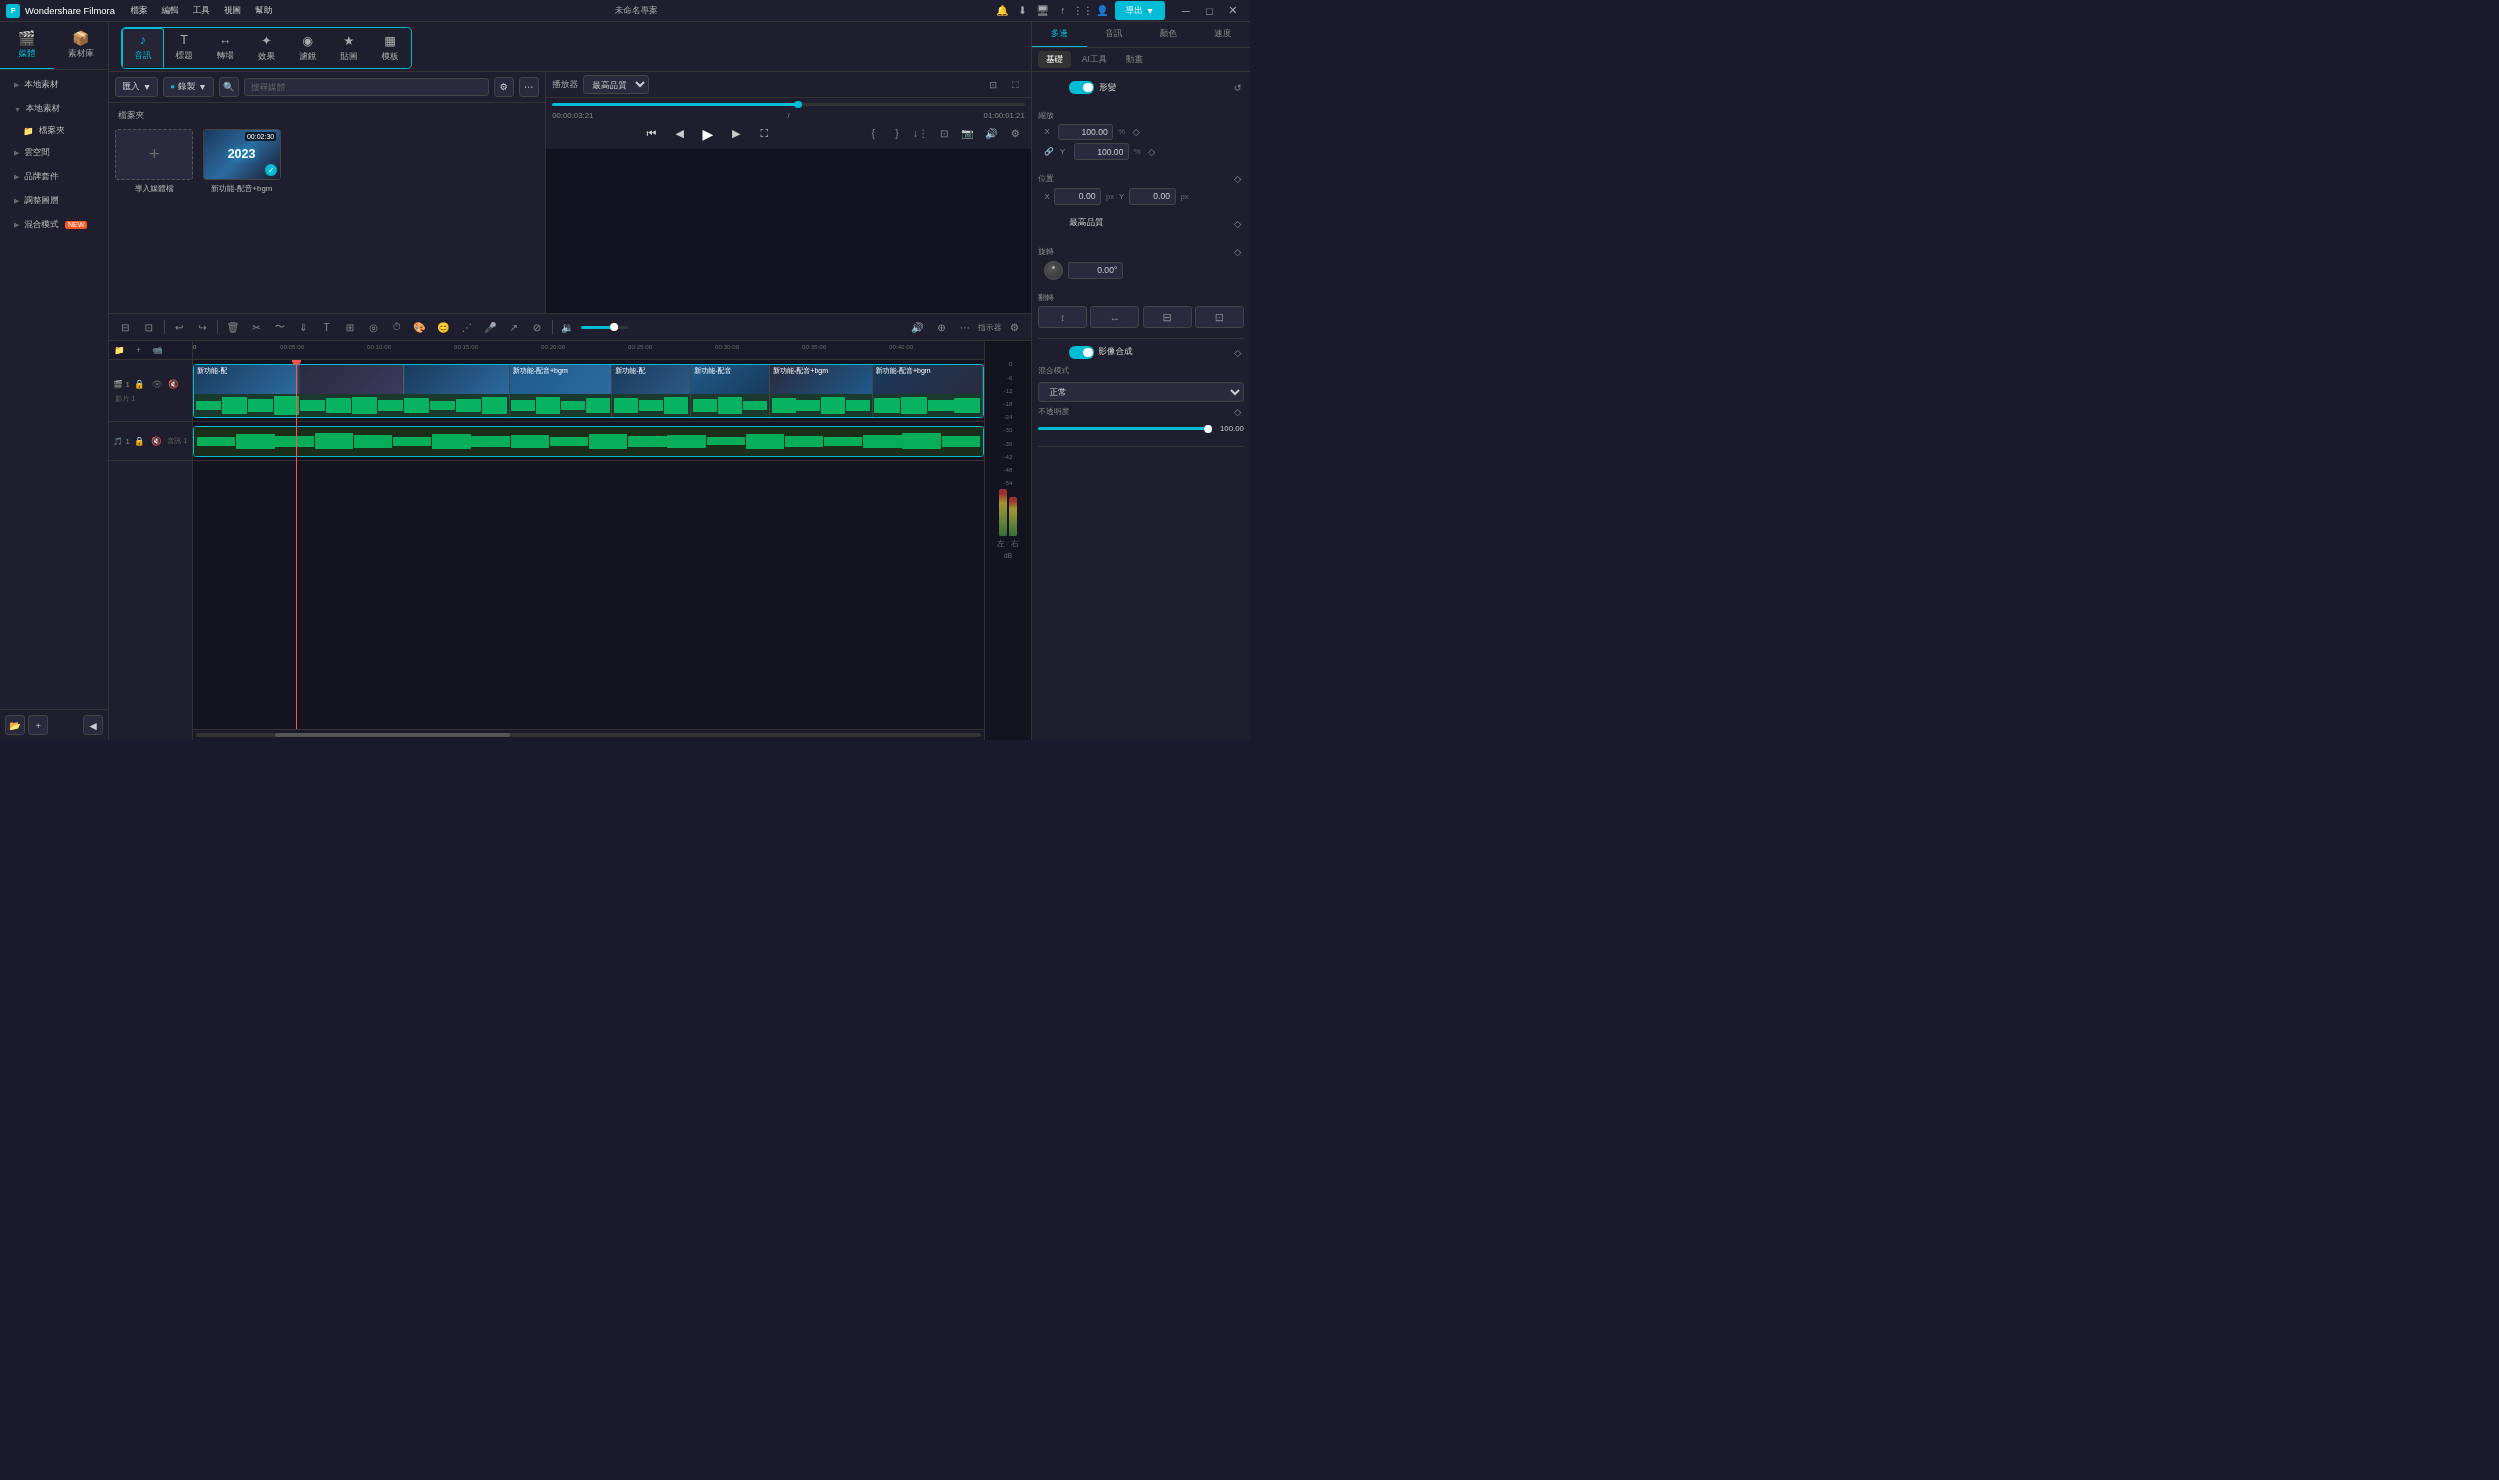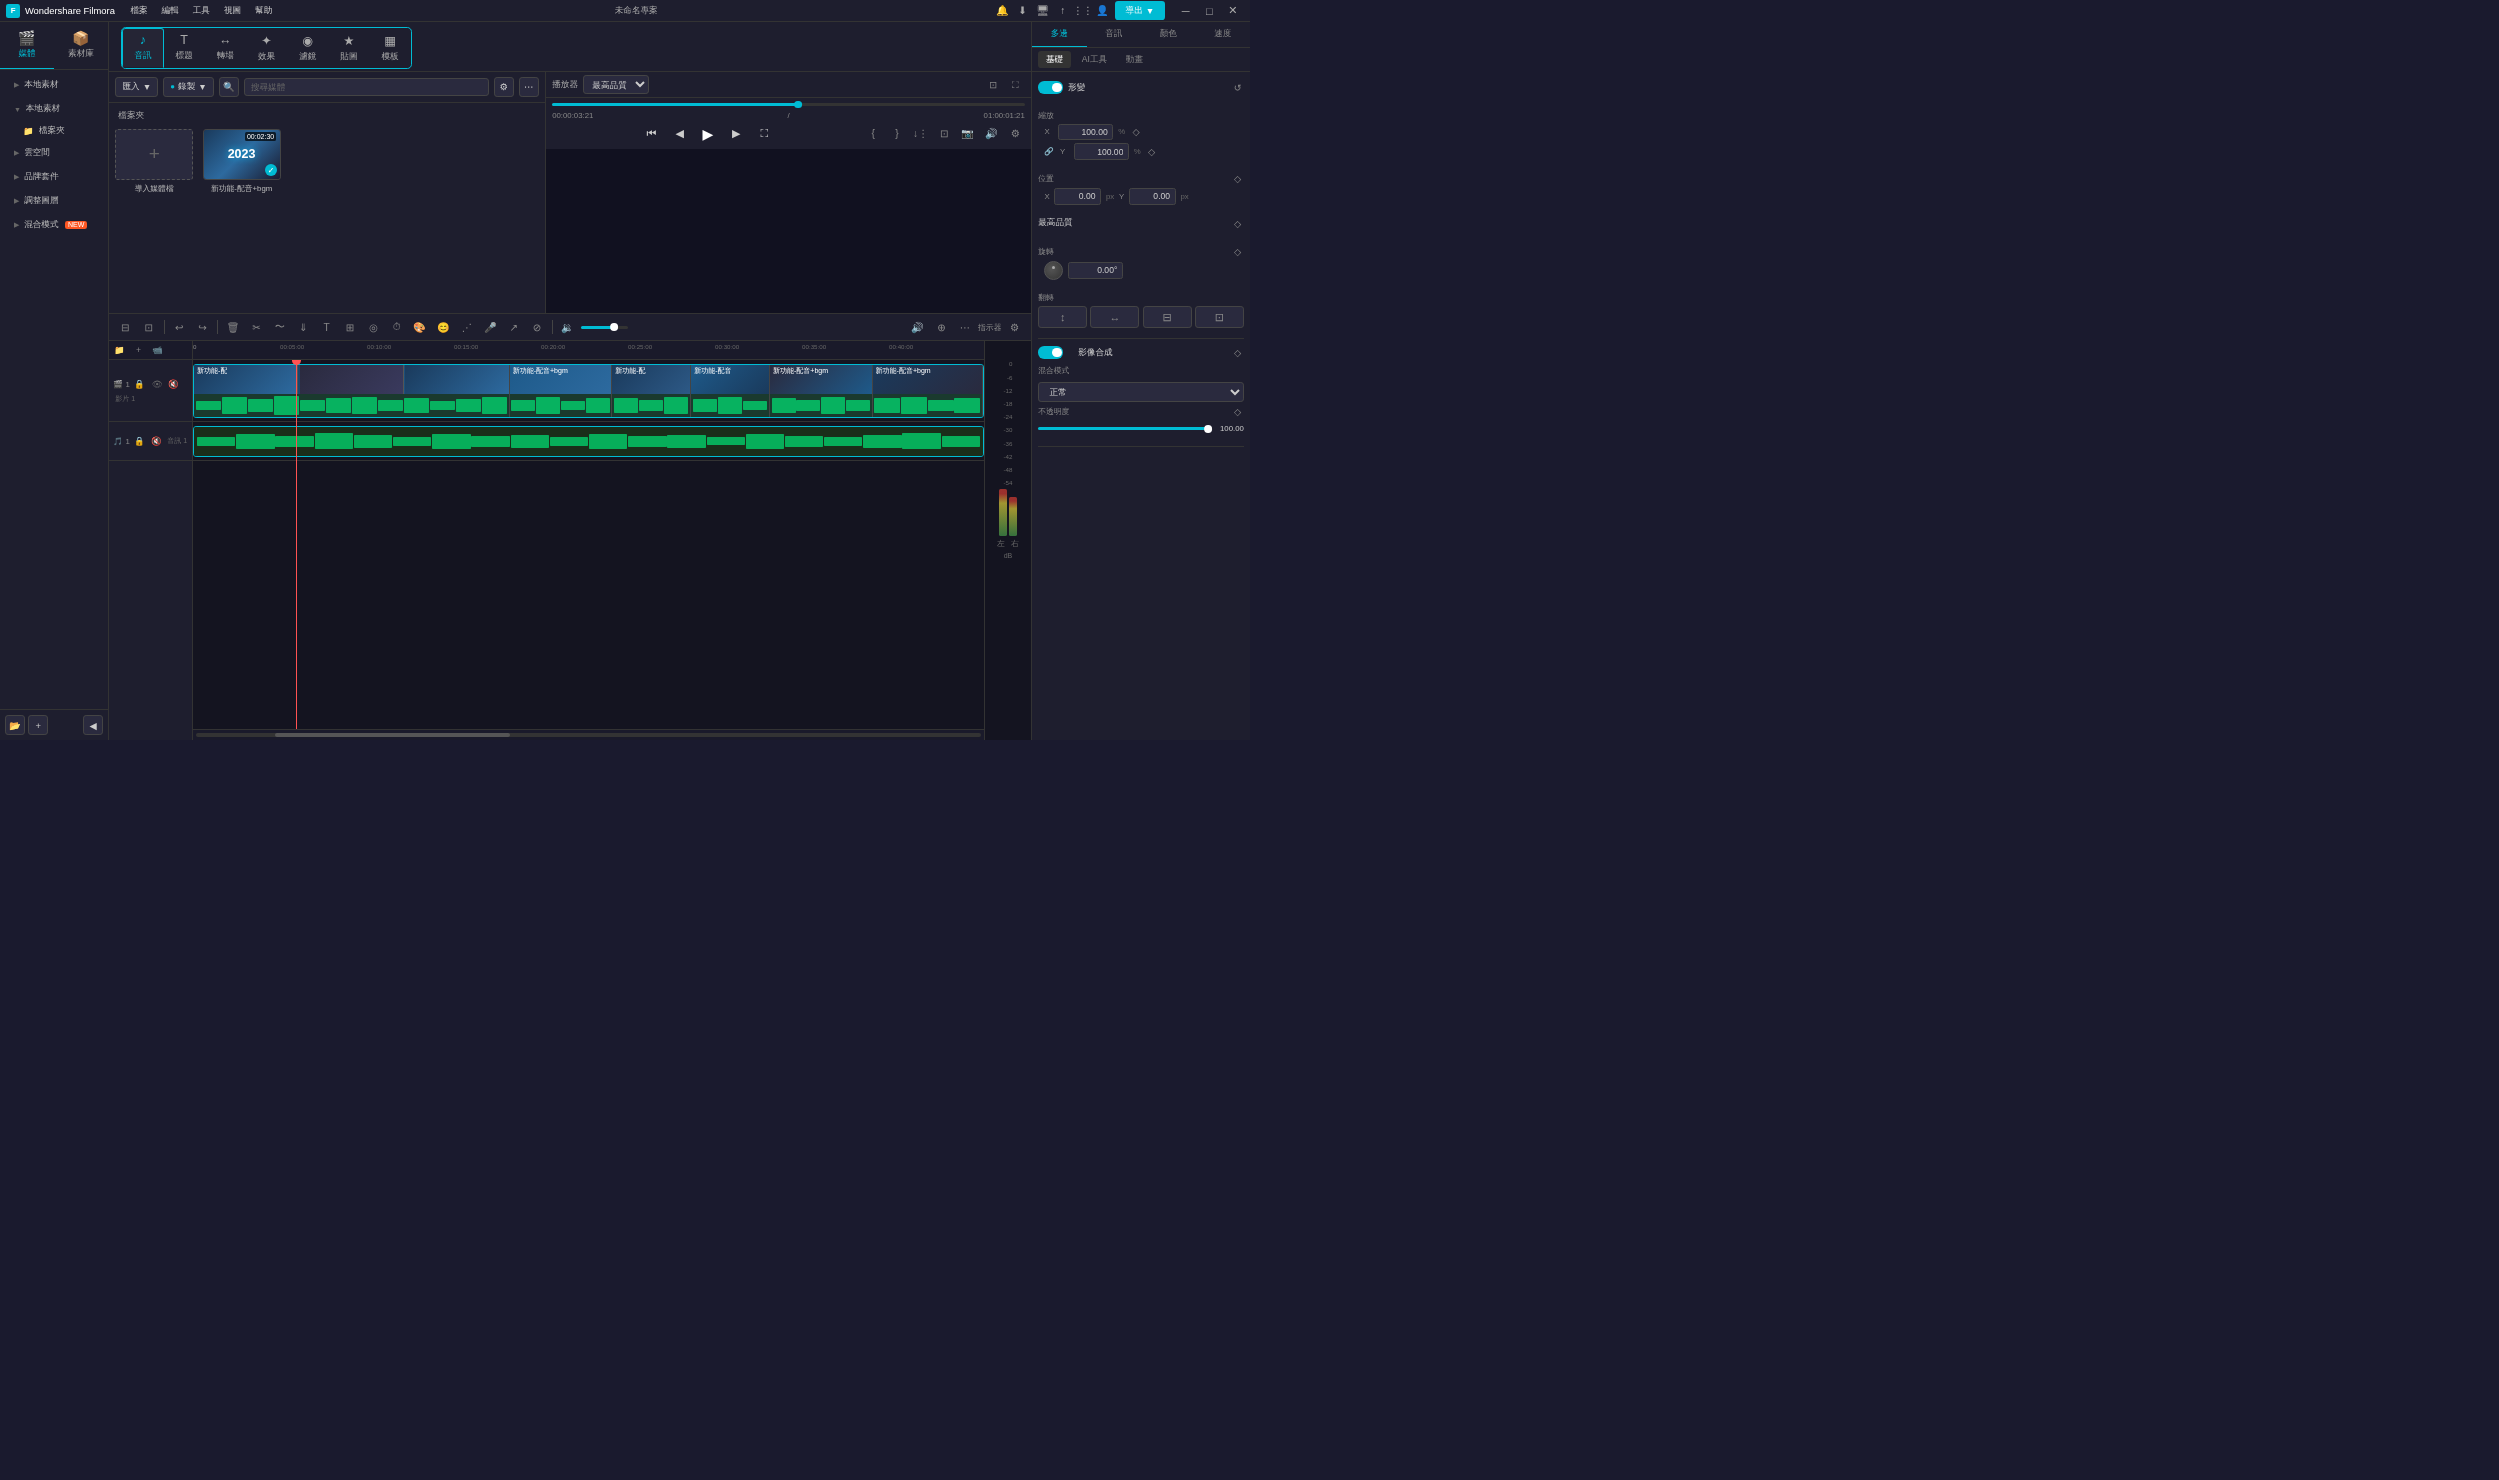--- a/index.html
+++ b/index.html
@@ -538,20 +538,21 @@
       margin-bottom: 9.4px;
     }
     .right-section-header {
       display: flex;
       align-items: center;
       justify-content: space-between;
       padding: 3.1px 0;
       color: #ccc;
       font-size: 8.6px;
       cursor: pointer;
+      margin-left: 31px;
     }
     .toggle-switch {
       width: 25px; height: 12.5px;
       background: #00bcd4;
       border-radius: 6.2px;
       position: relative;
       cursor: pointer;
     }
     .toggle-handle {
       width: 9.4px; height: 9.4px;
@@ -1514,21 +1515,21 @@
           <div class="transform-btn">↔</div>
           <div class="transform-btn">⊟</div>
           <div class="transform-btn">⊡</div>
         </div>
       </div>
 
       <div class="section-divider"></div>
 
       <div class="right-section">
         <div class="right-section-header">
-          <div style="display:flex; align-items:center; gap:15px;">
+          <div style="display:flex; gap:4px;">
             <div class="toggle-switch">
               <div class="toggle-handle"></div>
             </div>
             <span>影像合成</span>
           </div>
           <div class="prop-reset">◇</div>
         </div>
 
         
         <div class="prop-row">

